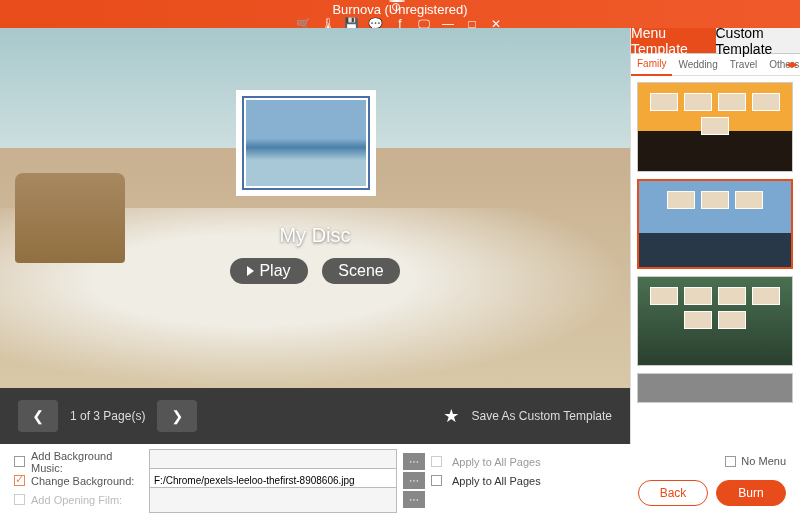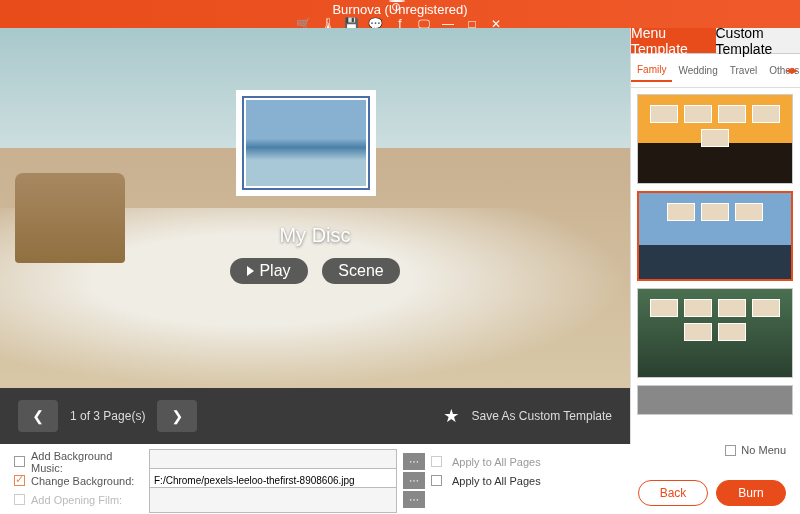--- a/index.html
+++ b/index.html
@@ -36,21 +36,21 @@
 .page-arrow { width: 40px; height: 32px; background: #555; border-radius: 4px; display: flex; align-items: center; justify-content: center; cursor: pointer; color: #fff; font-size: 14px; }
 .pager .spacer { flex: 1; }
 .star-icon { font-size: 18px; color: #fff; }
 .save-tpl { cursor: pointer; }
 
 
 .sidebar { width: 170px; background: #fff; border-left: 1px solid #ddd; display: flex; flex-direction: column; }
 .tpl-tabs { display: flex; height: 26px; font-size: 14px; }
 .tpl-tab { flex: 1; display: flex; align-items: center; justify-content: center; background: #f0f0f0; cursor: pointer; border-bottom: 1px solid #ccc; }
 .tpl-tab.active { background: #e84c1a; color: #fff; }
-.cat-tabs { display: flex; height: 34px; font-size: 10px; border-bottom: 1px solid #ddd; align-items: center; position: relative; }
+.cat-tabs { display: flex; height: 22px; font-size: 10px; border-bottom: 1px solid #ddd; align-items: center; position: relative; }
 .cat-tab { padding: 0 6px; cursor: pointer; color: #666; }
 .cat-tab.active { color: #e84c1a; border-bottom: 2px solid #e84c1a; line-height: 20px; }
 .cat-arrows { position: absolute; right: 2px; display: flex; font-size: 8px; color: #e84c1a; }
 .thumbs { flex: 1; overflow: hidden; padding: 6px; display: flex; flex-direction: column; gap: 7px; }
 .thumb { width: 156px; height: 90px; border: 1px solid #ccc; cursor: pointer; position: relative; }
 .thumb.selected { border: 2px solid #e84c1a; }
 .thumb1 { background: linear-gradient(to bottom, #f4a838 55%, #201810 55%); }
 .thumb2 { background: linear-gradient(to bottom, #7aa8d0 60%, #283848 60%); }
 .thumb3 { background: linear-gradient(to bottom, #4a7050, #2a4030); }
 .thumb4 { background: #888; height: 30px; }
@@ -64,21 +64,21 @@
 .chk.checked { border-color: #e88850; }
 .chk.checked::after { content: '✓'; position: absolute; top: -3px; left: 0; color: #e88850; font-size: 11px; }
 .chk.disabled { border-color: #ccc; }
 .lbl { width: 112px; }
 .lbl.disabled { color: #bbb; }
 .txt { width: 248px; height: 17px; border: 1px solid #bbb; padding: 12px 4px; font-size: 10px; background: #fff; }
 .txt:disabled { background: #f5f5f5; }
 .browse { width: 22px; height: 17px; background: #888; color: #fff; font-size: 10px; display: flex; align-items: center; justify-content: center; cursor: pointer; }
 .apply-lbl { margin-left: 4px; color: #999; text-align: center; }
 .apply-lbl.active { color: #333; }
-.right-controls { position: absolute; right: 14px; bottom: 8px; display: flex; flex-direction: column; align-items: flex-end; gap: 24px; }
+.right-controls { position: absolute; right: 14px; bottom: 8px; display: flex; flex-direction: column; align-items: flex-end; gap: 13px; }
 .nomenu { display: flex; align-items: center; gap: 5px; font-size: 11px; color: #555; }
 .action-row { display: flex; gap: 8px; }
 .action-btn { width: 70px; height: 26px; border: 1px solid #e84c1a; border-radius: 13px; font-size: 12px; display: flex; align-items: center; justify-content: center; cursor: pointer; background: #fff; color: #e84c1a; }
 .action-btn.primary { background: #e84c1a; color: #fff; }
 </style>
 </head>
 <body>
 
 <div class="titlebar">
   <div class="logo"></div>

